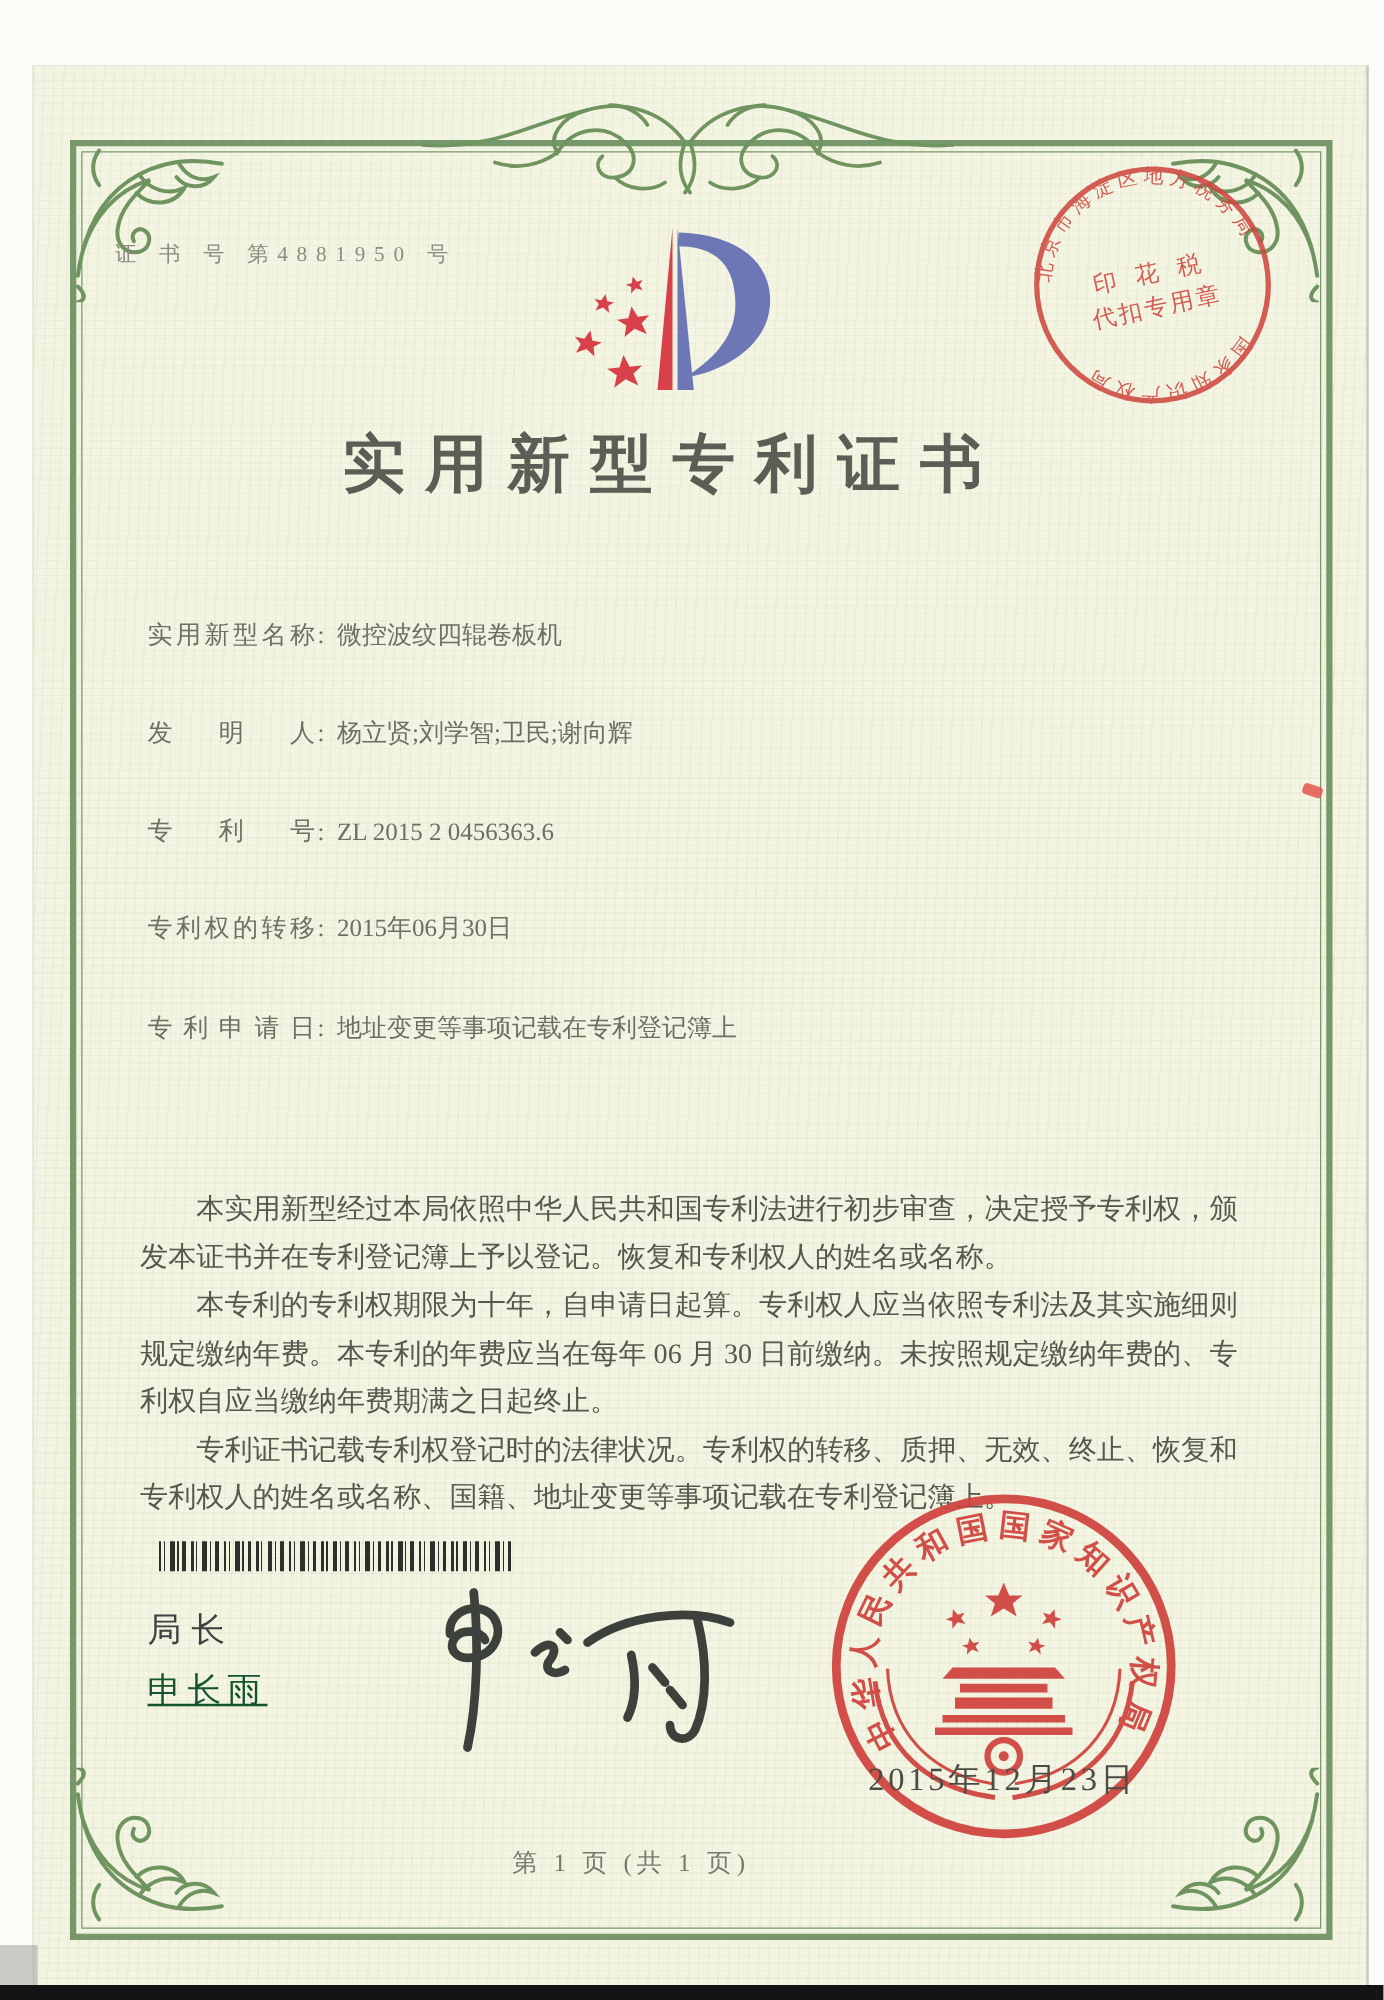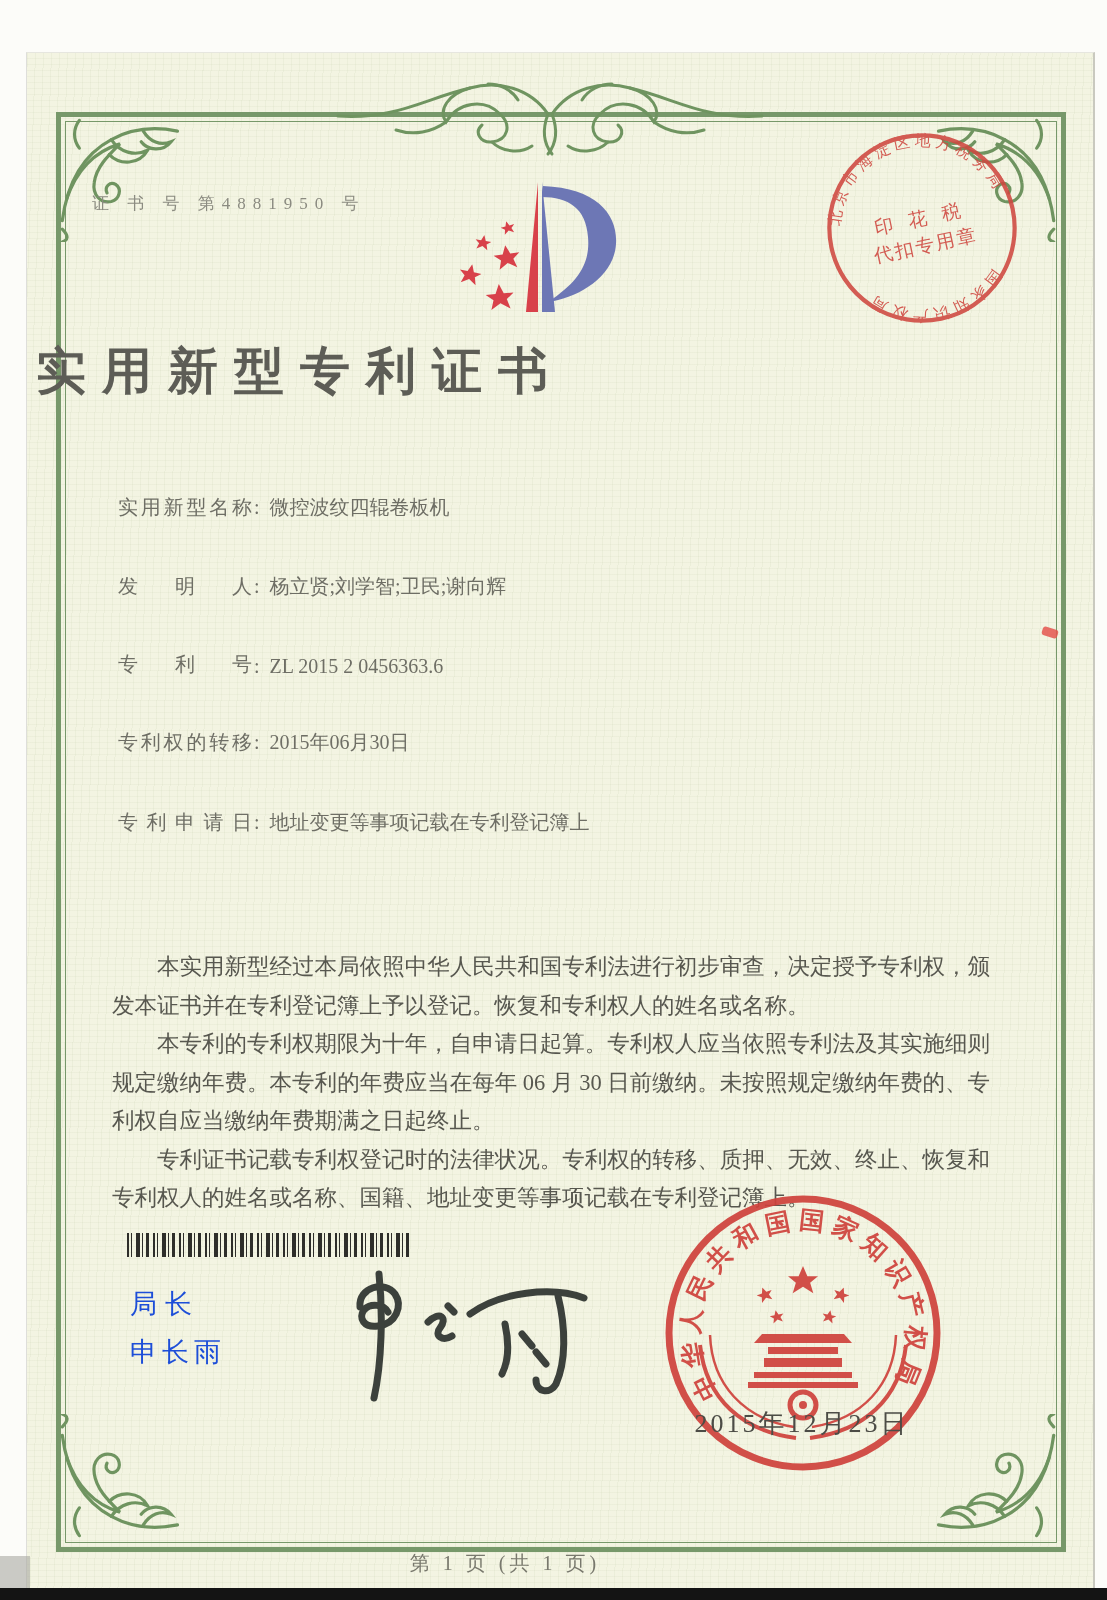--- a/index.html
+++ b/index.html
@@ -15,49 +15,49 @@
   .scan-bottom-bar{position:absolute;left:0;top:1588px;width:1107px;height:12px;background:#141414;}
   .scan-smudge{position:absolute;left:0;top:1556px;width:30px;height:34px;background:#a9a9a1;opacity:.6;}
   
   .frame{position:absolute;left:56px;top:112px;width:1000px;height:1430px;
          border:5px solid #77986a;}
   .frame-inner{position:absolute;left:4px;top:4px;right:4px;bottom:4px;border:1px solid #77986a;}
   
   .orn{position:absolute;pointer-events:none;}
   
   .certno{position:absolute;left:92px;top:192px;font-size:17px;color:#8b8b81;letter-spacing:7px;}
-  .title{position:absolute;left:36px;top:338px;width:1004px;text-align:left;
+  .title{position:absolute;left:36px;top:338px;width:1004px;text-align:center;
          font-size:50px;font-weight:600;color:#5d5d56;letter-spacing:16px;}
   .red-edge-mark{position:absolute;left:1042px;top:628px;width:16px;height:9px;background:#e4554f;
                  border-radius:3px;transform:rotate(18deg);opacity:.85;}
   
   .field{position:absolute;left:118px;font-size:20px;color:#6e6e65;white-space:nowrap;}
   .fl{display:inline-block;width:134px;text-align:justify;text-align-last:justify;vertical-align:bottom;}
   .fc{display:inline-block;margin:0 10px 0 2px;}
   
   .body-text{position:absolute;left:112px;top:948px;width:878px;font-size:22.5px;line-height:38.5px;
              color:#57574f;text-align:justify;}
   .body-text p{margin:0;text-indent:2em;}
   
   .barcode{position:absolute;left:127px;top:1233px;width:284px;height:24px;
            background:repeating-linear-gradient(90deg,
              #2e2e2a 0 2px,transparent 2px 4px,
              #2e2e2a 4px 5px,transparent 5px 9px,
              #2e2e2a 9px 13px,transparent 13px 15px,
              #2e2e2a 15px 16px,transparent 16px 19px,
              #2e2e2a 19px 22px,transparent 22px 26px);}
   
-  .sig-title{position:absolute;left:130px;top:1286px;font-size:27px;color:#1d4ed8;
+  .sig-title{position:absolute;left:118px;top:1286px;font-size:27px;color:#404040;
              letter-spacing:8px;font-family:"Liberation Sans", sans-serif;}
-  .sig-name{position:absolute;left:130px;top:1334px;font-size:27px;color:#1d4ed8;
-            letter-spacing:5px;font-family:"Liberation Sans", sans-serif;}
+  .sig-name{position:absolute;left:118px;top:1334px;font-size:27px;color:#14532d;
+            letter-spacing:5px;font-family:"Liberation Sans", sans-serif;text-decoration:underline;}
   
   .seal-date{position:absolute;left:652px;top:1406px;width:300px;text-align:center;
              font-size:26px;color:#4c4c46;letter-spacing:3px;z-index:5;}
-  .footer{position:absolute;left:0;top:1550px;width:1010px;text-align:center;
+  .footer{position:absolute;left:0;top:1477px;width:1010px;text-align:center;
           font-size:20px;color:#78786d;letter-spacing:4px;}
   svg{display:block;}
 </style>
 </head>
 <body>
 
 <div class="page">
   <div class="paper"></div>
 
   <svg width="0" height="0" style="position:absolute">

